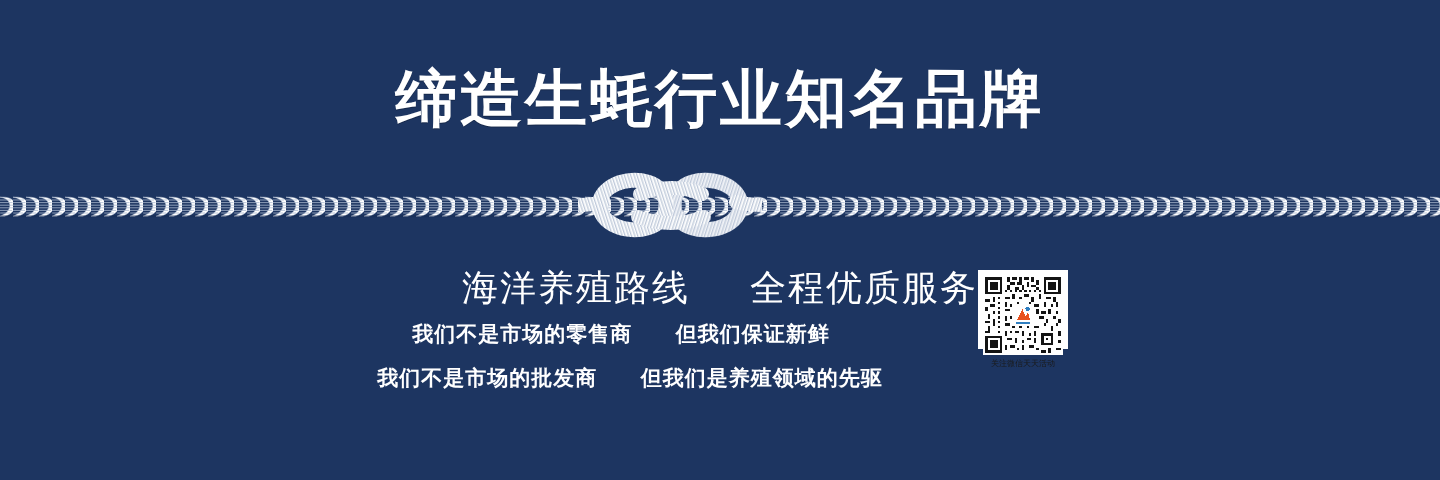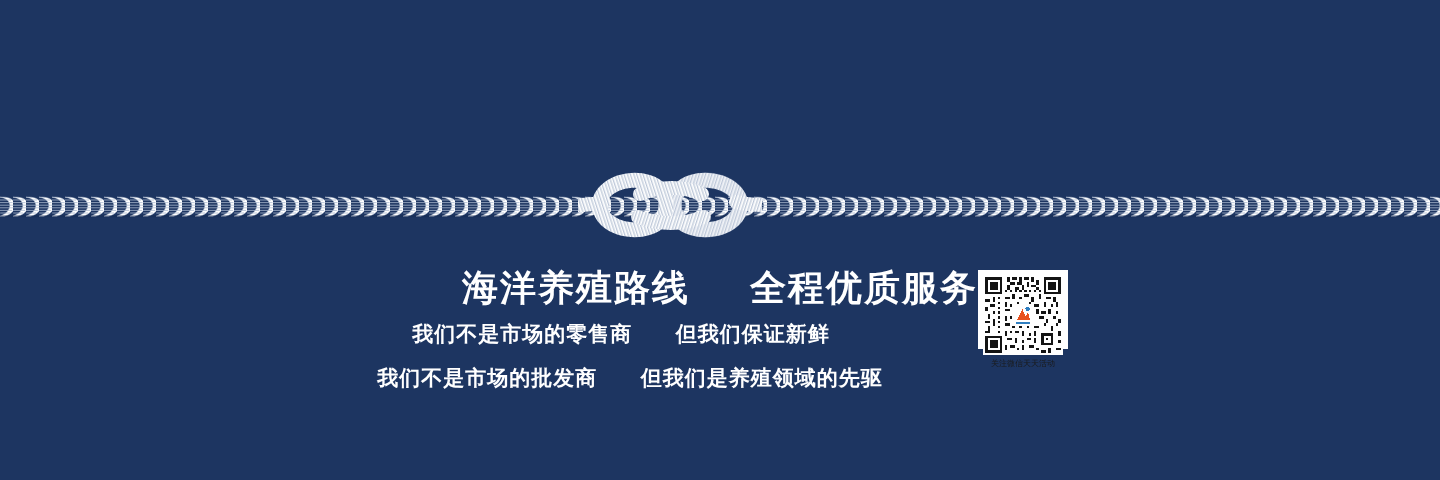--- a/index.html
+++ b/index.html
@@ -54,21 +54,21 @@
     width:184px; height:82px;
   }
 
   
   .subtitle{
     position:absolute;
     top:264px; left:0; width:1440px;
     text-align:center;
     color:#ffffff;
     font-size:36px;
-    font-weight:bold;
+    font-weight:normal;
     letter-spacing:2px;
     white-space:nowrap;
   }
   .subtitle .gap{ display:inline-block; width:36px; }
 
   
   .bodyline{
     position:absolute;
     left:0; width:1332px;
     text-align:center;
@@ -112,20 +112,21 @@
     line-height:14px;
     white-space:nowrap;
     letter-spacing:0px;
   }
 </style>
 </head>
 <body>
 
 <div class="banner">
 
+  <div class="headline">缔造生蚝行业知名品牌</div>
 
   <div class="rope-wrap">
     <svg class="rope-line" viewBox="0 0 1440 26" preserveAspectRatio="none">
       <defs>
 
         <g id="strand">
           <path d="M 0.5 3.2
                    C 6.5 3.2, 11.5 6.0, 12.2 10.5
                    C 12.9 15.4, 8.4 20.6, 1.6 22.2
                    L -3.2 22.2

